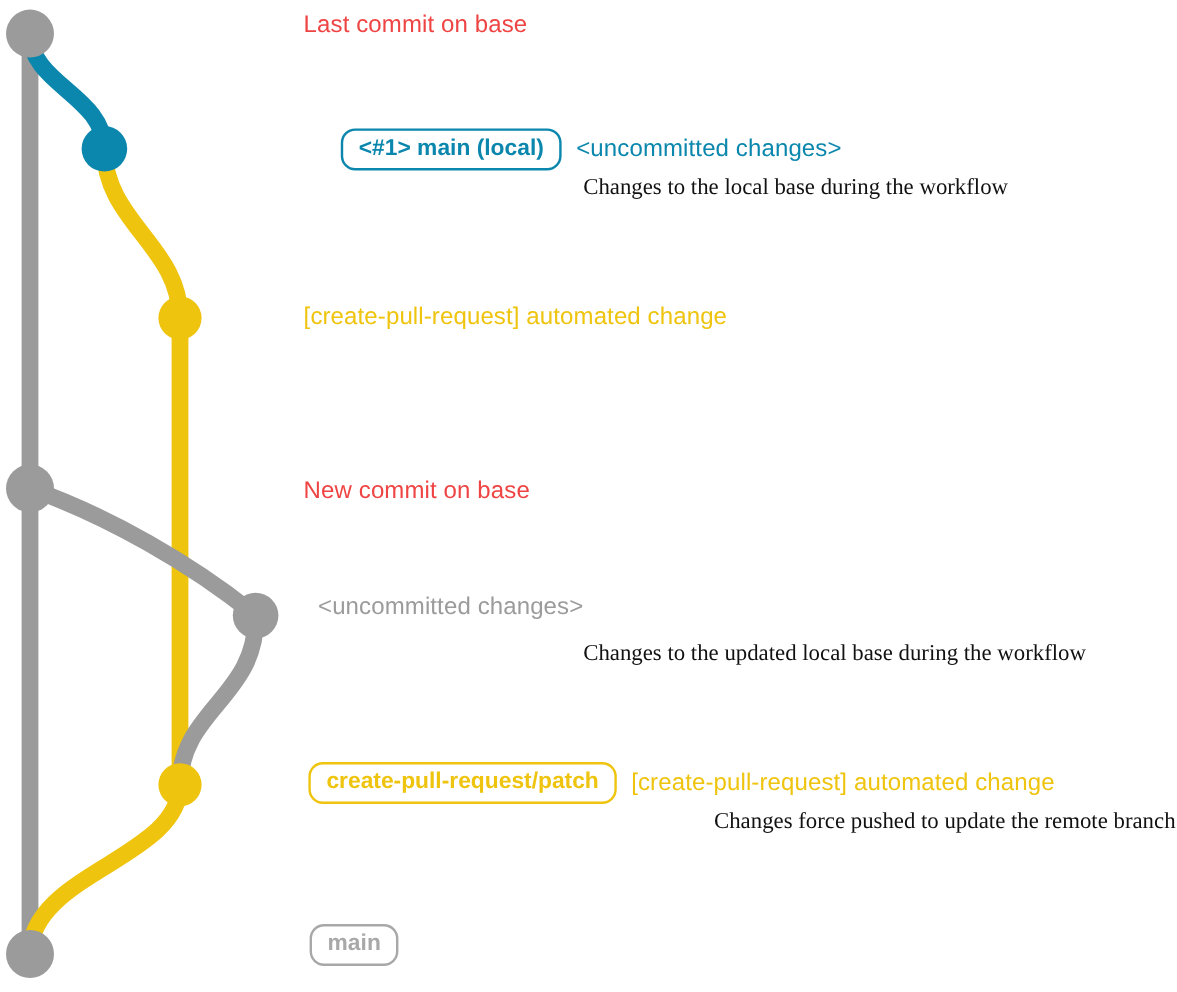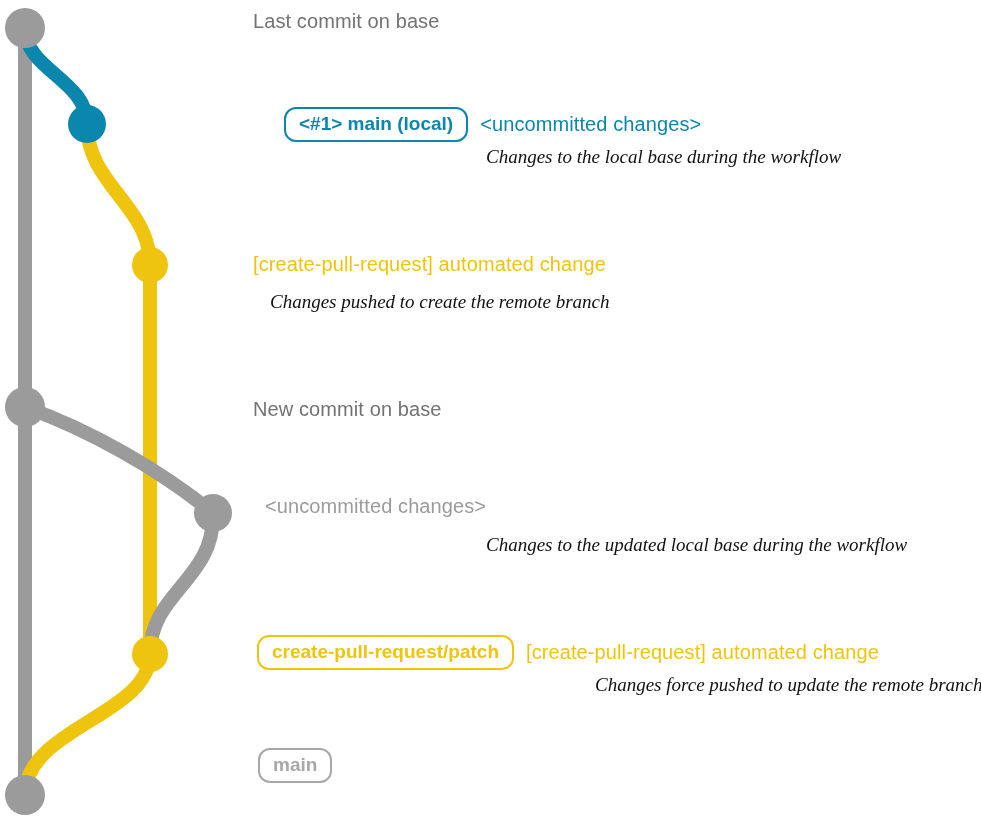--- a/index.html
+++ b/index.html
@@ -31,21 +31,21 @@
     position: absolute;
     display: flex;
     align-items: center;
     white-space: nowrap;
   }
 
   
   .section-heading {
     font-family: "Liberation Sans", sans-serif;
     font-size: 20px;
-    color: #737373;
+    color: #ef4444;
     letter-spacing: 0.1px;
   }
 
   
   .pill {
     display: inline-block;
     border: 2px solid currentColor;
     border-radius: 12px;
     padding: 5px 13px 6px 13px;
     font-family: "Liberation Sans", sans-serif;
@@ -69,21 +69,20 @@
   .subject-yellow { color: #efc40e; }
   .subject-grey   { color: #9b9b9b; }
 
   
   .description {
     position: absolute;
     font-family: "Liberation Serif", serif;
     font-size: 19px;
     color: #111111;
     white-space: nowrap;
-    font-style: italic;
   }
 </style>
 </head>
 <body>
 
 <div id="canvas">
 
   <svg id="graph-svg" viewBox="0 0 981 827">
 
     <path d="M 25 28 L 25 795" fill="none" stroke="#9b9b9b" stroke-width="14" stroke-linecap="round"></path>
@@ -113,34 +112,33 @@
 
   <div class="row" style="top:107px; left:253px;margin-left:31px;">
     <span class="pill pill-blue">&lt;#1&gt; main (local)</span>
     <span class="subject subject-blue">&lt;uncommitted changes&gt;</span>
   </div>
   <div class="description" style="top:146px; left:486px;">Changes to the local base during the workflow</div>
 
   <div class="row" style="top:253px; left:253px;">
     <span class="subject subject-yellow" style="margin-left:0;">[create-pull-request] automated change</span>
   </div>
-  <div class="description" style="top:291px; left:270px;">Changes pushed to create the remote branch</div>
 
   <div class="row" style="top:398px; left:253px;">
     <span class="section-heading">New commit on base</span>
   </div>
 
   <div class="row" style="top:495px; left:253px;">
     <span class="subject subject-grey">&lt;uncommitted changes&gt;</span>
   </div>
   <div class="description" style="top:534px; left:486px;">Changes to the updated local base during the workflow</div>
 
   <div class="row" style="top:635px; left:257px;">
     <span class="pill pill-yellow">create-pull-request/patch</span>
     <span class="subject subject-yellow">[create-pull-request] automated change</span>
   </div>
   <div class="description" style="top:674px; left:595px;">Changes force pushed to update the remote branch</div>
 
-  <div class="row" style="top:748px; left:258px;gap:26px;">
+  <div class="row" style="top:770px; left:258px;gap:26px;">
     <span class="pill pill-grey-light">main</span>
   </div>
 
 </div>
 
 </body></html>

